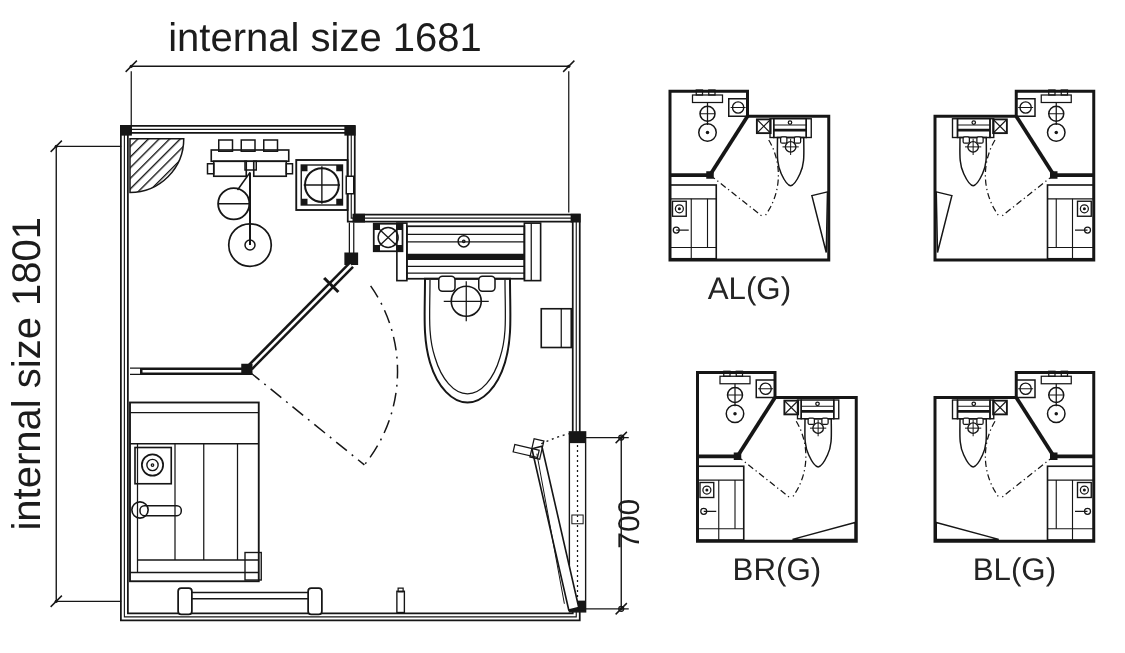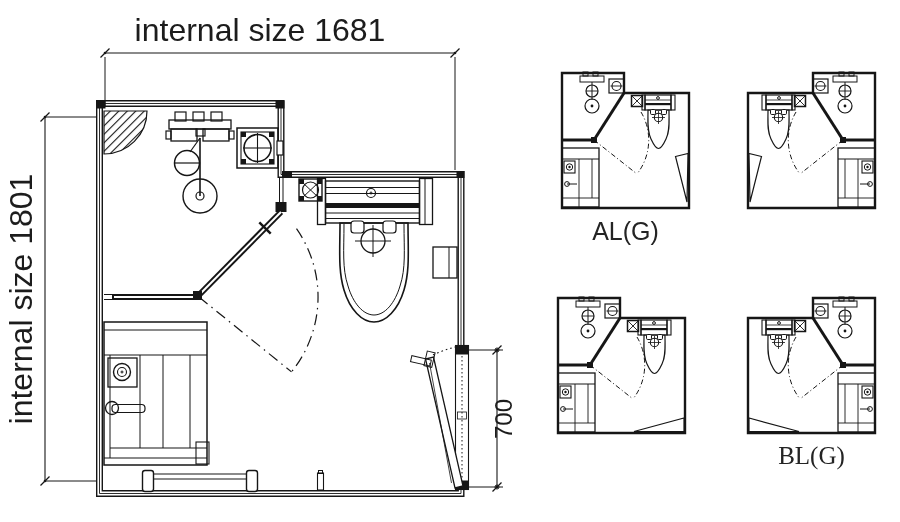--- a/index.html
+++ b/index.html
@@ -9,24 +9,24 @@
   .dim-label{position:absolute;color:#1c1c1c;text-align:center;white-space:nowrap;}
   .dim-top{left:85px;top:13px;width:350px;font-size:32px;line-height:34px;}
   .dim-left{left:-159px;top:282px;width:360px;height:34px;font-size:32px;line-height:34px;
             transform:rotate(-90deg);}
   .dim-door{left:454px;top:406px;width:100px;height:26px;font-size:24px;line-height:26px;
             transform:rotate(-90deg);}
   .variant-card{position:absolute;width:157px;height:190px;}
   .variant-card svg{left:0;top:0;}
   .variant-label{position:absolute;left:0;top:158px;width:157px;text-align:center;
                  font-size:25px;line-height:26px;color:#242424;}
-  #card-al{left:547px;top:60px;}
+  #card-al{left:521px;top:60px;}
   #card-ar{left:733px;top:60px;}
   #card-br{left:543px;top:285px;}
-  #card-bl{left:733px;top:285px;font-family:Liberation Serif, serif;}
+  #card-bl{left:733px;top:285px;}
 </style>
 </head>
 <body>
 
 <div id="stage">
 
   <svg id="main-plan" width="540" height="522" viewBox="0 0 540 522">
       <defs>
         <pattern id="hatch" width="6" height="6" patternUnits="userSpaceOnUse" patternTransform="rotate(45)">
           <line x1="0" y1="0" x2="0" y2="6" stroke="#161616" stroke-width="2.2"></line>
@@ -345,20 +345,21 @@
             <circle cx="22.5" cy="107" r="1.2" fill="#161616" stroke="none" stroke-width="0"></circle>
             <line x1="32" y1="99" x2="32" y2="147" stroke="#161616" stroke-width="0.9" fill="none"></line>
             <line x1="45" y1="99" x2="45" y2="138" stroke="#161616" stroke-width="0.9" fill="none"></line>
             <line x1="15" y1="138" x2="52" y2="138" stroke="#161616" stroke-width="0.9" fill="none"></line>
             <circle cx="20" cy="124" r="2.4" fill="none" stroke="#161616" stroke-width="1"></circle>
             <line x1="20" y1="124" x2="30" y2="124" stroke="#161616" stroke-width="1" fill="none"></line>
             <polygon points="91,146.5 141,133 141,146.5" fill="#fff" stroke="#161616" stroke-width="1.2"></polygon>
           </g>
         </g>
       </svg>
+    <div class="variant-label">BR(G)</div>
   </div>
   <div class="variant-card" id="card-bl">
     <svg class="mini-svg" width="157" height="155" viewBox="0 0 157 155">
         <g>
           <g transform="translate(157,0) scale(-1,1)">
             <path d="M15,13 H77 V33 H142 V148 H15 Z" fill="none" stroke="#161616" stroke-width="2.4" stroke-linejoin="miter"></path>
             <line x1="77" y1="33" x2="47" y2="80" stroke="#161616" stroke-width="3" fill="none"></line>
             <line x1="47" y1="80" x2="15" y2="80" stroke="#161616" stroke-width="3" fill="none"></line>
             <rect x="44" y="77" width="6" height="6" fill="#161616" stroke="none" stroke-width="0" rx="0"></rect>
             <path d="M94,52 A55,55 0 0 1 90,114" fill="none" stroke="#161616" stroke-width="1" stroke-linejoin="miter" stroke-dasharray="5 2.5 1 2.5"></path>

